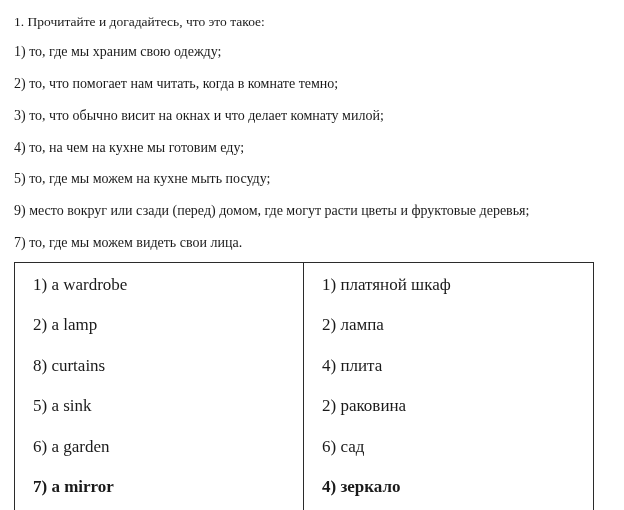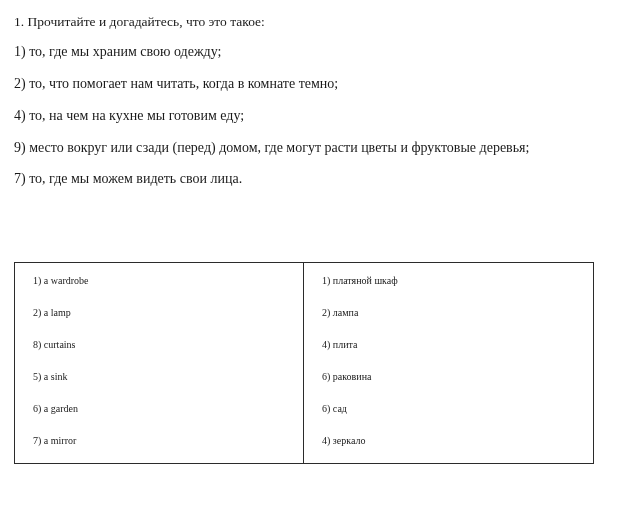--- a/index.html
+++ b/index.html
@@ -58,60 +58,63 @@
   }
   .col-right {
     padding-left: 18px;
   }
   .col ol {
     margin: 0;
     padding: 0;
     list-style: none;
   }
   .col li {
-    font-size: 10px;
+    font-size: 17px;
     line-height: 1.2;
     margin-bottom: 20px;
     white-space: nowrap;
   }
   .col li:last-child {
     margin-bottom: 10px;
+    font-weight: bold;
   }
 </style>
 </head>
 <body>
 
 <div class="page">
 
   <p class="task-title">1. Прочитайте и догадайтесь, что это такое:</p>
 
   <ul class="items">
     <li>1) то, где мы храним свою одежду;</li>
     <li>2) то, что помогает нам читать, когда в комнате темно;</li>
+    <li>3) то, что обычно висит на окнах и что делает комнату милой;</li>
     <li>4) то, на чем на кухне мы готовим еду;</li>
+    <li>5) то, где мы можем на кухне мыть посуду;</li>
     <li>9) место вокруг или сзади (перед) домом, где могут расти цветы и фруктовые деревья;</li>
     <li>7) то, где мы можем видеть свои лица.</li>
   </ul>
 
   <div class="table">
     <div class="col col-left">
       <ol>
         <li>1) a wardrobe</li>
         <li>2) a lamp</li>
         <li>8) curtains</li>
         <li>5) a sink</li>
         <li>6) a garden</li>
         <li>7) a mirror</li>
       </ol>
     </div>
     <div class="col col-right">
       <ol>
         <li>1) платяной шкаф</li>
         <li>2) лампа</li>
         <li>4) плита</li>
-        <li>6) раковина</li>
+        <li>2) раковина</li>
         <li>6) сад</li>
         <li>4) зеркало</li>
       </ol>
     </div>
   </div>
 
 </div>
 
 </body></html>

